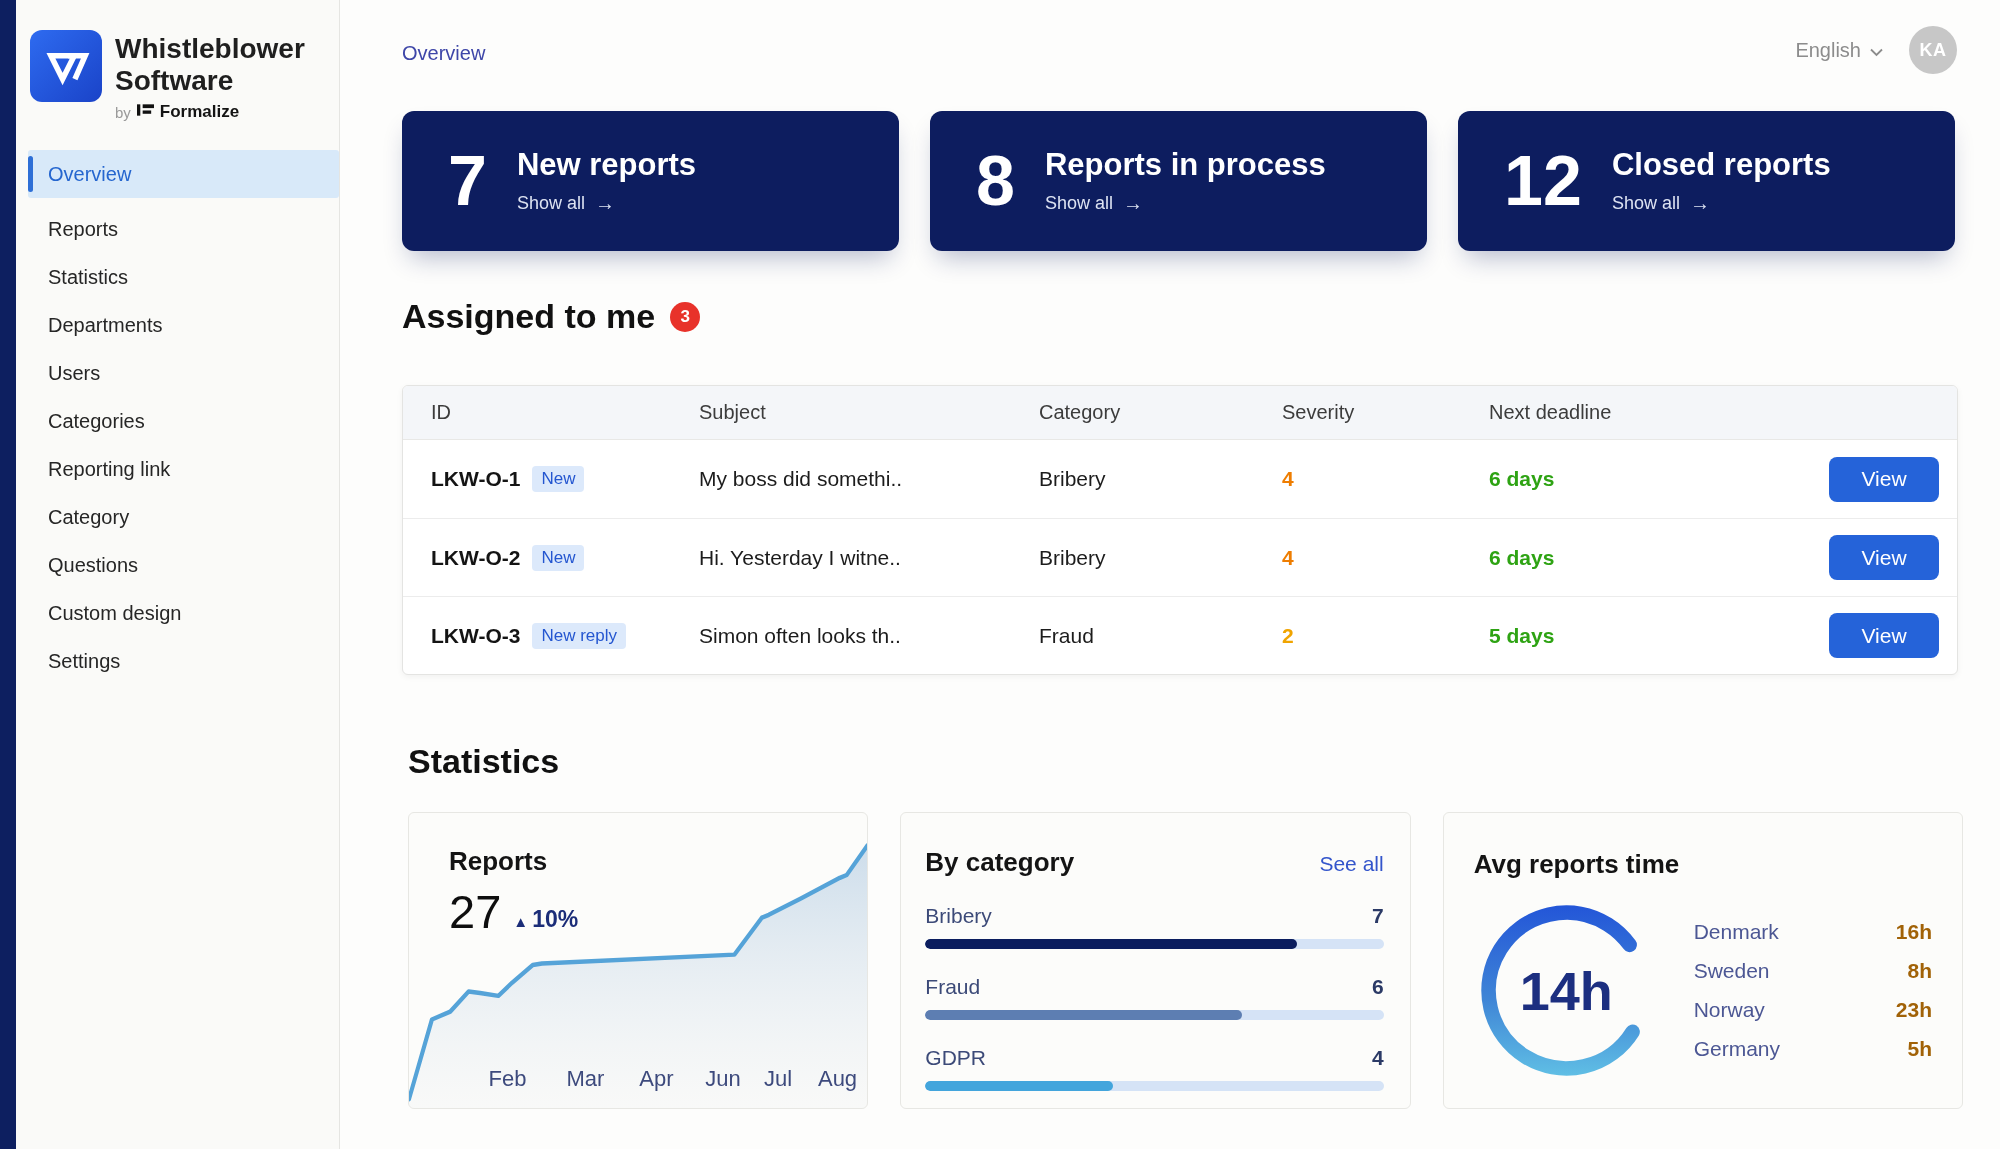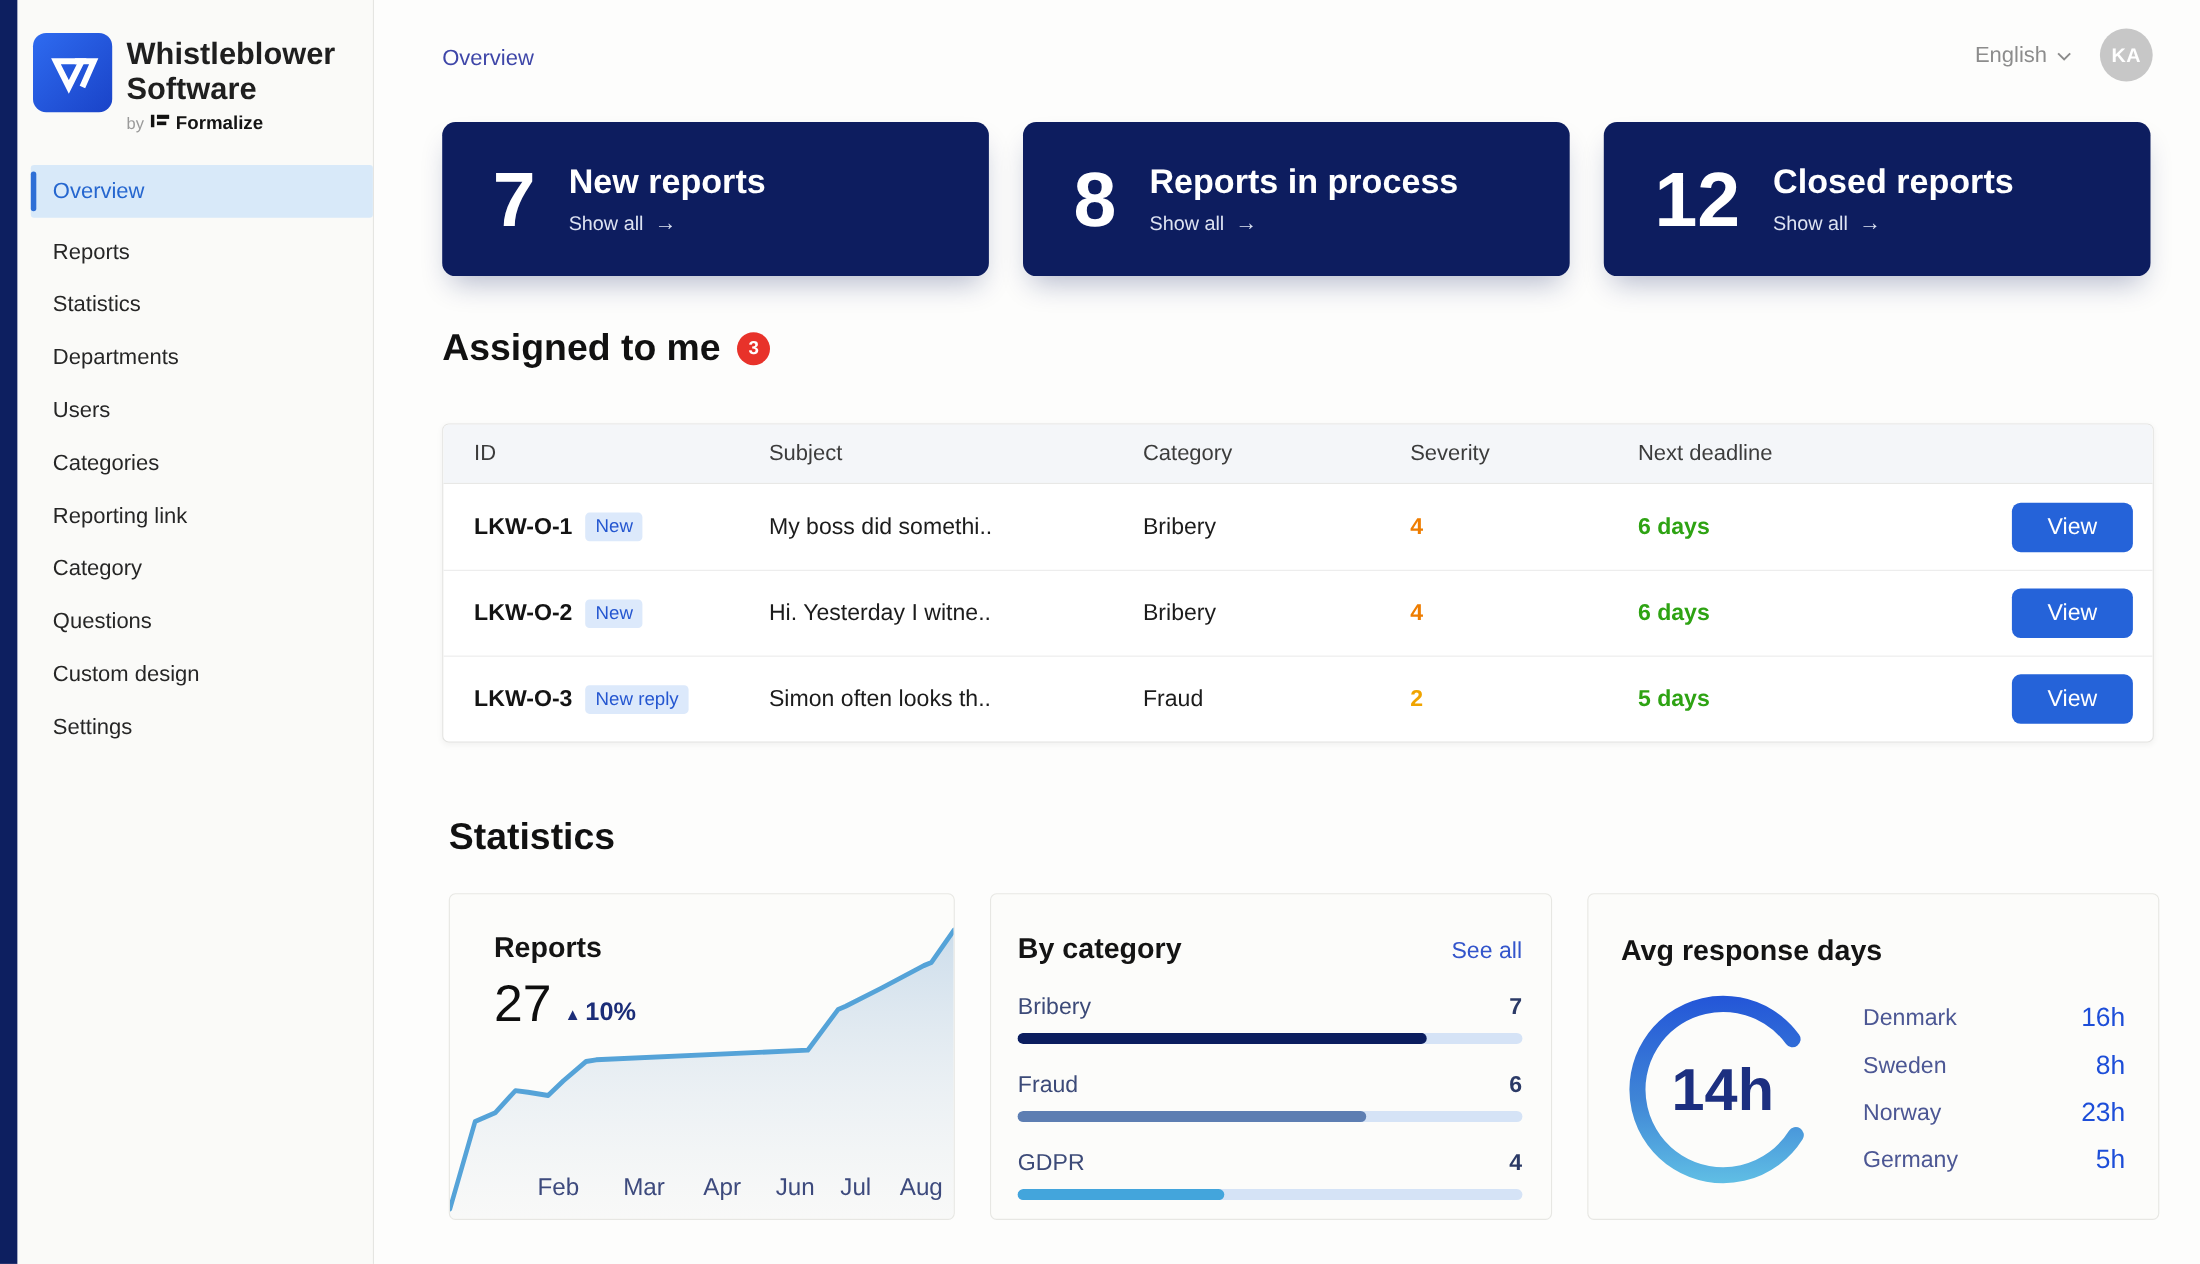--- a/index.html
+++ b/index.html
@@ -109,21 +109,21 @@
   
   .response-card { padding:36px 30px 0 30px; }
   .rsp-content { display:flex; align-items:center; margin-top:18px; }
   .gauge { position:relative; width:185px; height:185px; flex:0 0 auto; }
   .gauge svg { width:185px; height:185px; }
   .gauge-value { position:absolute; inset:0; display:flex; align-items:center; justify-content:center;
     font-size:54px; font-weight:700; color:#1c2f80; }
   .rsp-list { flex:1; margin-left:35px; display:flex; flex-direction:column; gap:15px; }
   .rsp-row { display:flex; justify-content:space-between; align-items:center; }
   .rsp-label { font-size:21px; color:#4c5794; }
-  .rsp-value { font-size:24px; font-weight:400; color:#1d4ed8; }
+  .rsp-value { font-size:21px; font-weight:700; color:#a16207; }
 </style>
 </head>
 <body>
 
 <div class="edge-strip"></div>
 
 <nav class="sidebar">
   <div class="brand">
     <div class="logo-sq">
       <svg width="48" height="48" viewBox="0 0 70 70">
@@ -346,21 +346,21 @@
           <span class="cat-label">GDPR</span>
           <span class="cat-value">4</span>
         </div>
         <div class="cat-track">
             <div class="cat-bar-fill" style="width: 41%; background: rgb(67, 165, 220);"></div>
           </div>
       </div>
     </div>
 
     <div class="stat-card response-card">
-      <div class="rsp-title">Avg response days</div>
+      <div class="rsp-title">Avg reports time</div>
       <div class="rsp-content">
         <div class="gauge">
           <svg viewBox="0 0 190 190">
             <defs>
               <linearGradient id="gaugeGrad" gradientUnits="userSpaceOnUse" x1="45" y1="14" x2="145" y2="176">
                 <stop offset="0" stop-color="#2152d8"></stop>
                 <stop offset="0.55" stop-color="#3f85d6"></stop>
                 <stop offset="1" stop-color="#63c4e6"></stop>
               </linearGradient>
             </defs>

